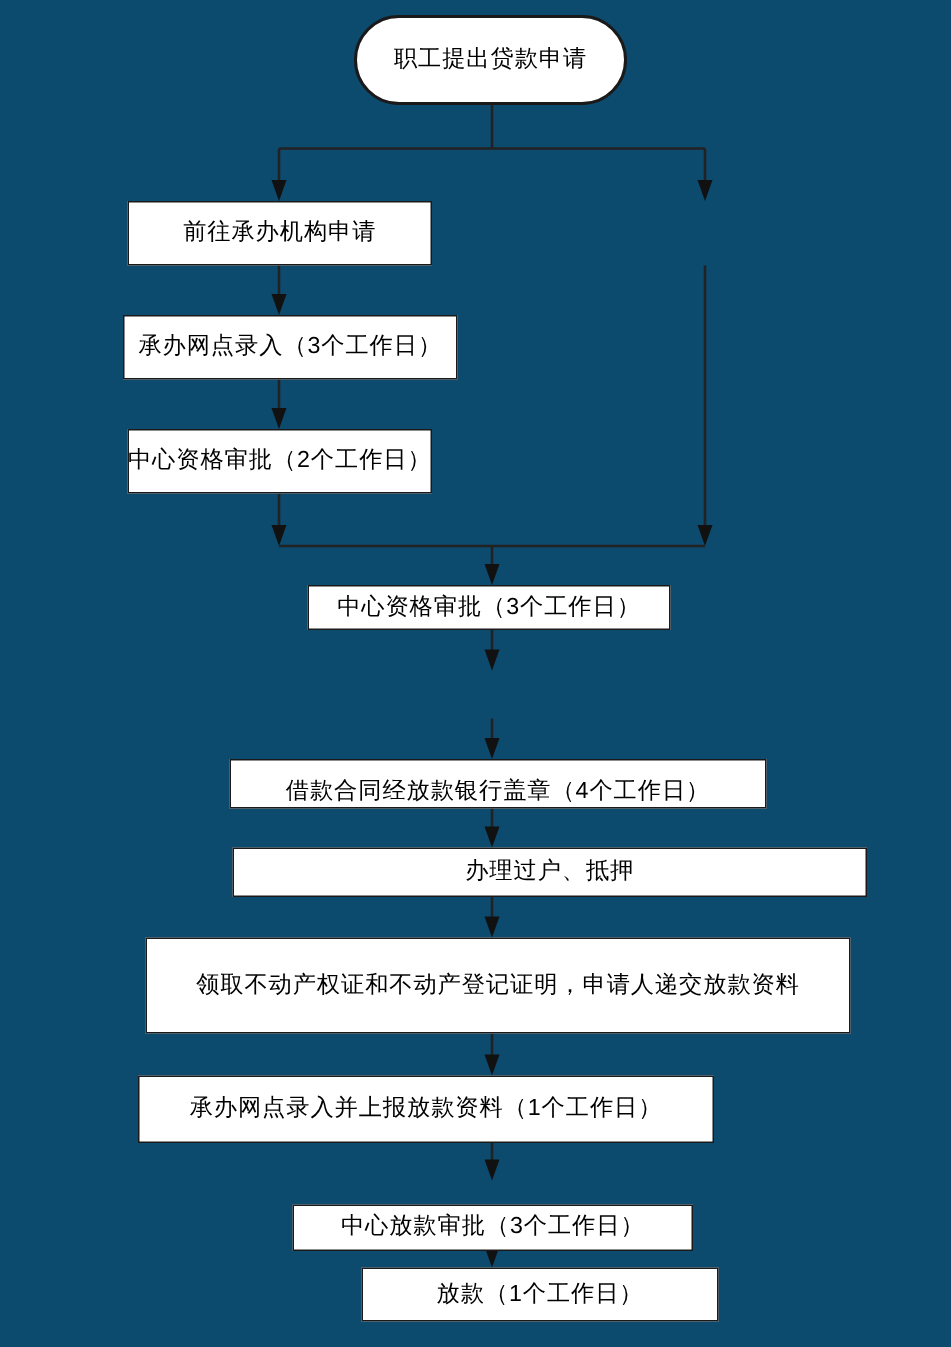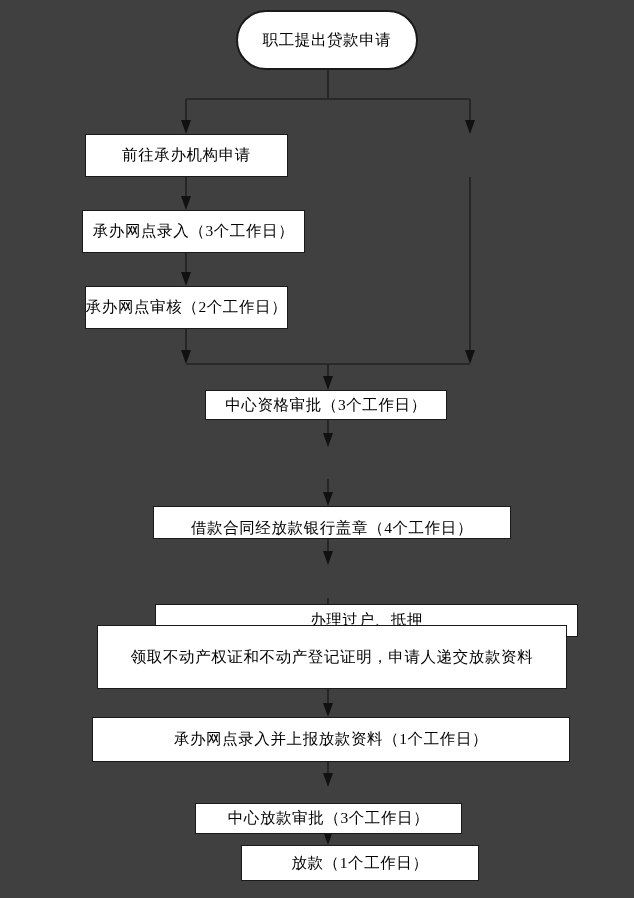--- a/index.html
+++ b/index.html
@@ -7,23 +7,22 @@
     padding: 0;
     background: #ffffff;
   }
   body {
     font-family: "Liberation Sans", "DejaVu Sans", sans-serif;
   }
   #canvas {
     position: relative;
     width: 634px;
     height: 898px;
-    background: #404040;
+    background: #0c4a6e;
     overflow: hidden;
-    font-family: Liberation Serif, serif;
   }
   .node {
     position: absolute;
     box-sizing: border-box;
     border: 1.6px solid #1a1a1a;
     background: #ffffff;
     display: flex;
     align-items: center;
     justify-content: center;
     text-align: center;
@@ -113,41 +112,41 @@
   <div class="node" style="left:85px; top:134px; width:203px; height:43px;">
     <span>前往承办机构申请</span>
   </div>
 
 
   <div class="node" style="left:82px; top:210px; width:223px; height:43px;">
     <span>承办网点录入（3个工作日）</span>
   </div>
 
   <div class="node" style="left:85px; top:286px; width:203px; height:43px;">
-    <span>承办网点审核（2个工作日）</span>
+    <span>中心资格审批（2个工作日）</span>
   </div>
 
   <div class="node" style="left:205px; top:390px; width:242px; height:30px;">
     <span>中心资格审批（3个工作日）</span>
   </div>
 
 
   <div class="node" style="left:153px; top:506px; width:358px; height:33px;align-items:flex-end;">
     <span>借款合同经放款银行盖章（4个工作日）</span>
   </div>
 
-  <div class="node" style="left:155px; top:565px; width:423px; height:33px;margin-top:39px;">
+  <div class="node" style="left:155px; top:565px; width:423px; height:33px;">
     <span>办理过户、抵押</span>
   </div>
 
   <div class="node" style="left:97px; top:625px; width:470px; height:64px;">
     <span>领取不动产权证和不动产登记证明，申请人递交放款资料</span>
   </div>
 
-  <div class="node" style="left:92px; top:717px; width:478px; height:45px;">
+  <div class="node" style="left:92px; top:717px; width:384px; height:45px;">
     <span>承办网点录入并上报放款资料（1个工作日）</span>
   </div>
 
   <div class="node" style="left:195px; top:787px; width:267px; height:31px;margin-top:16px;">
     <span>中心放款审批（3个工作日）</span>
   </div>
 
   <div class="node" style="left:212px; top:845px; width:238px; height:36px;margin-left:29px;">
     <span>放款（1个工作日）</span>
   </div>

